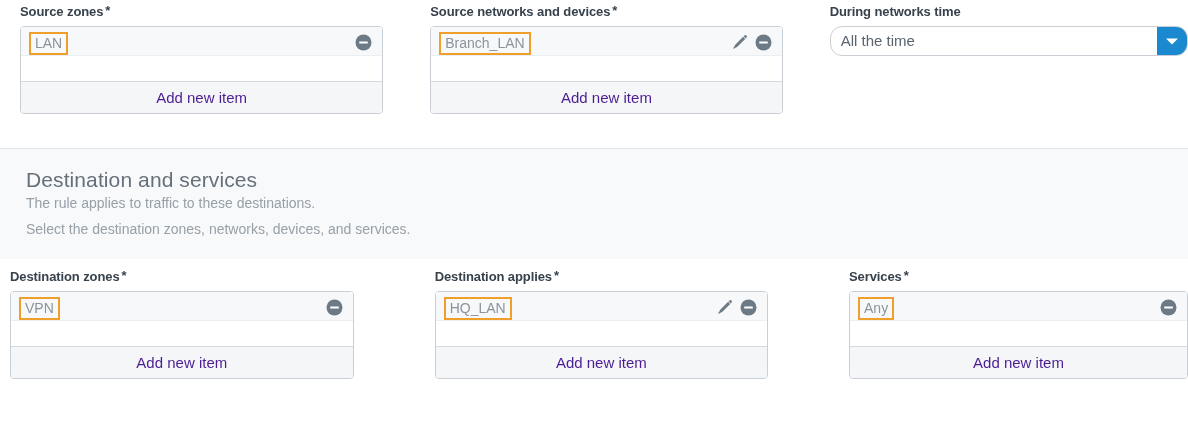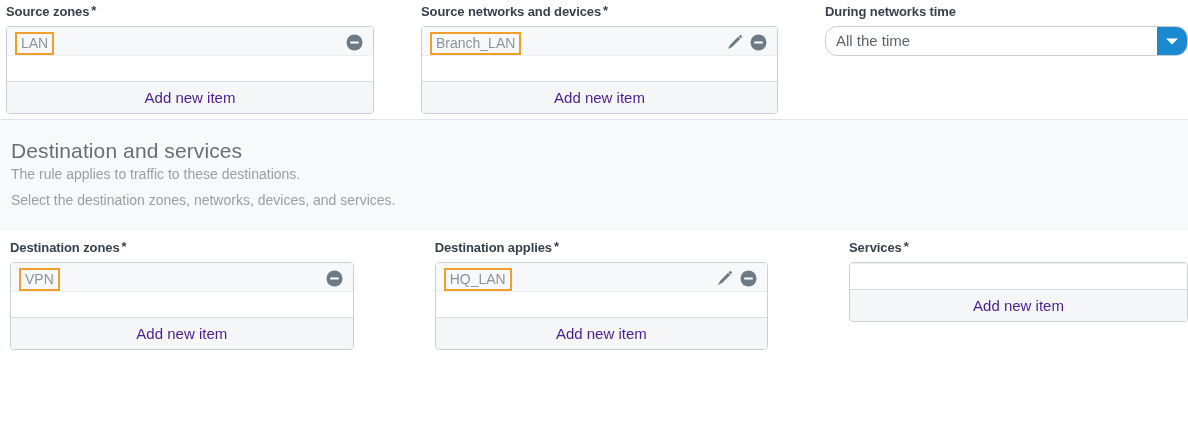--- a/index.html
+++ b/index.html
@@ -145,40 +145,40 @@
     font-size: 13px;
     line-height: 17px;
     color: #a7aeb4;
     text-align: right;
   }
 
   
   .band {
     background: #f8f9fa;
     border-top: 1px solid #dfe3e6;
-    margin-top: 5px;
-    padding: 18px 0 20px 1px;
+    margin-top: 34px;
+    padding: 18px 0 20px 16px;
   }
   .band .band-inner { padding-left: 10px; }
   .band-title {
     font-size: 21px;
     font-weight: normal;
     color: #66707a;
     line-height: 26px;
     letter-spacing: 0.1px;
   }
   .band-sub {
     margin-top: 6px;
     font-size: 14px;
     line-height: 20px;
     color: #96a0a8;
   }
 
   
-  .row-top { padding: 4px 0 0 6px; }
+  .row-top { padding: 4px 0 0 20px; }
   .row-bottom { padding: 10px 0 0 10px; gap: 34px; }
 </style>
 </head>
 <body>
 
 <div class="page">
 
   <div class="cols row-top">
 
     <div class="col c1">
@@ -321,20 +321,33 @@
           <span class="add-link">Add new item</span>
         </div>
       </div>
     </div>
 
     <div class="col c3">
       <div class="field-label">
         <span>Services</span><span class="req">*</span>
       </div>
       <div class="listbox">
+        <div class="lb-items">
+          <div class="lb-row">
+            <span class="lb-chip">Any</span>
+            <span class="lb-actions">
+              <span class="icon-minus">
+                <svg width="17" height="17" viewBox="0 0 17 17">
+                    <circle cx="8.5" cy="8.5" r="8" fill="#6c7a86"></circle>
+                    <rect x="4.2" y="7.4" width="8.6" height="2.2" rx="0.4" fill="#ffffff"></rect>
+                  </svg>
+              </span>
+            </span>
+          </div>
+        </div>
         <div class="lb-blank"></div>
         <div class="lb-footer">
           <span class="add-link">Add new item</span>
         </div>
       </div>
     </div>
 
   </div>
 
 </div>

